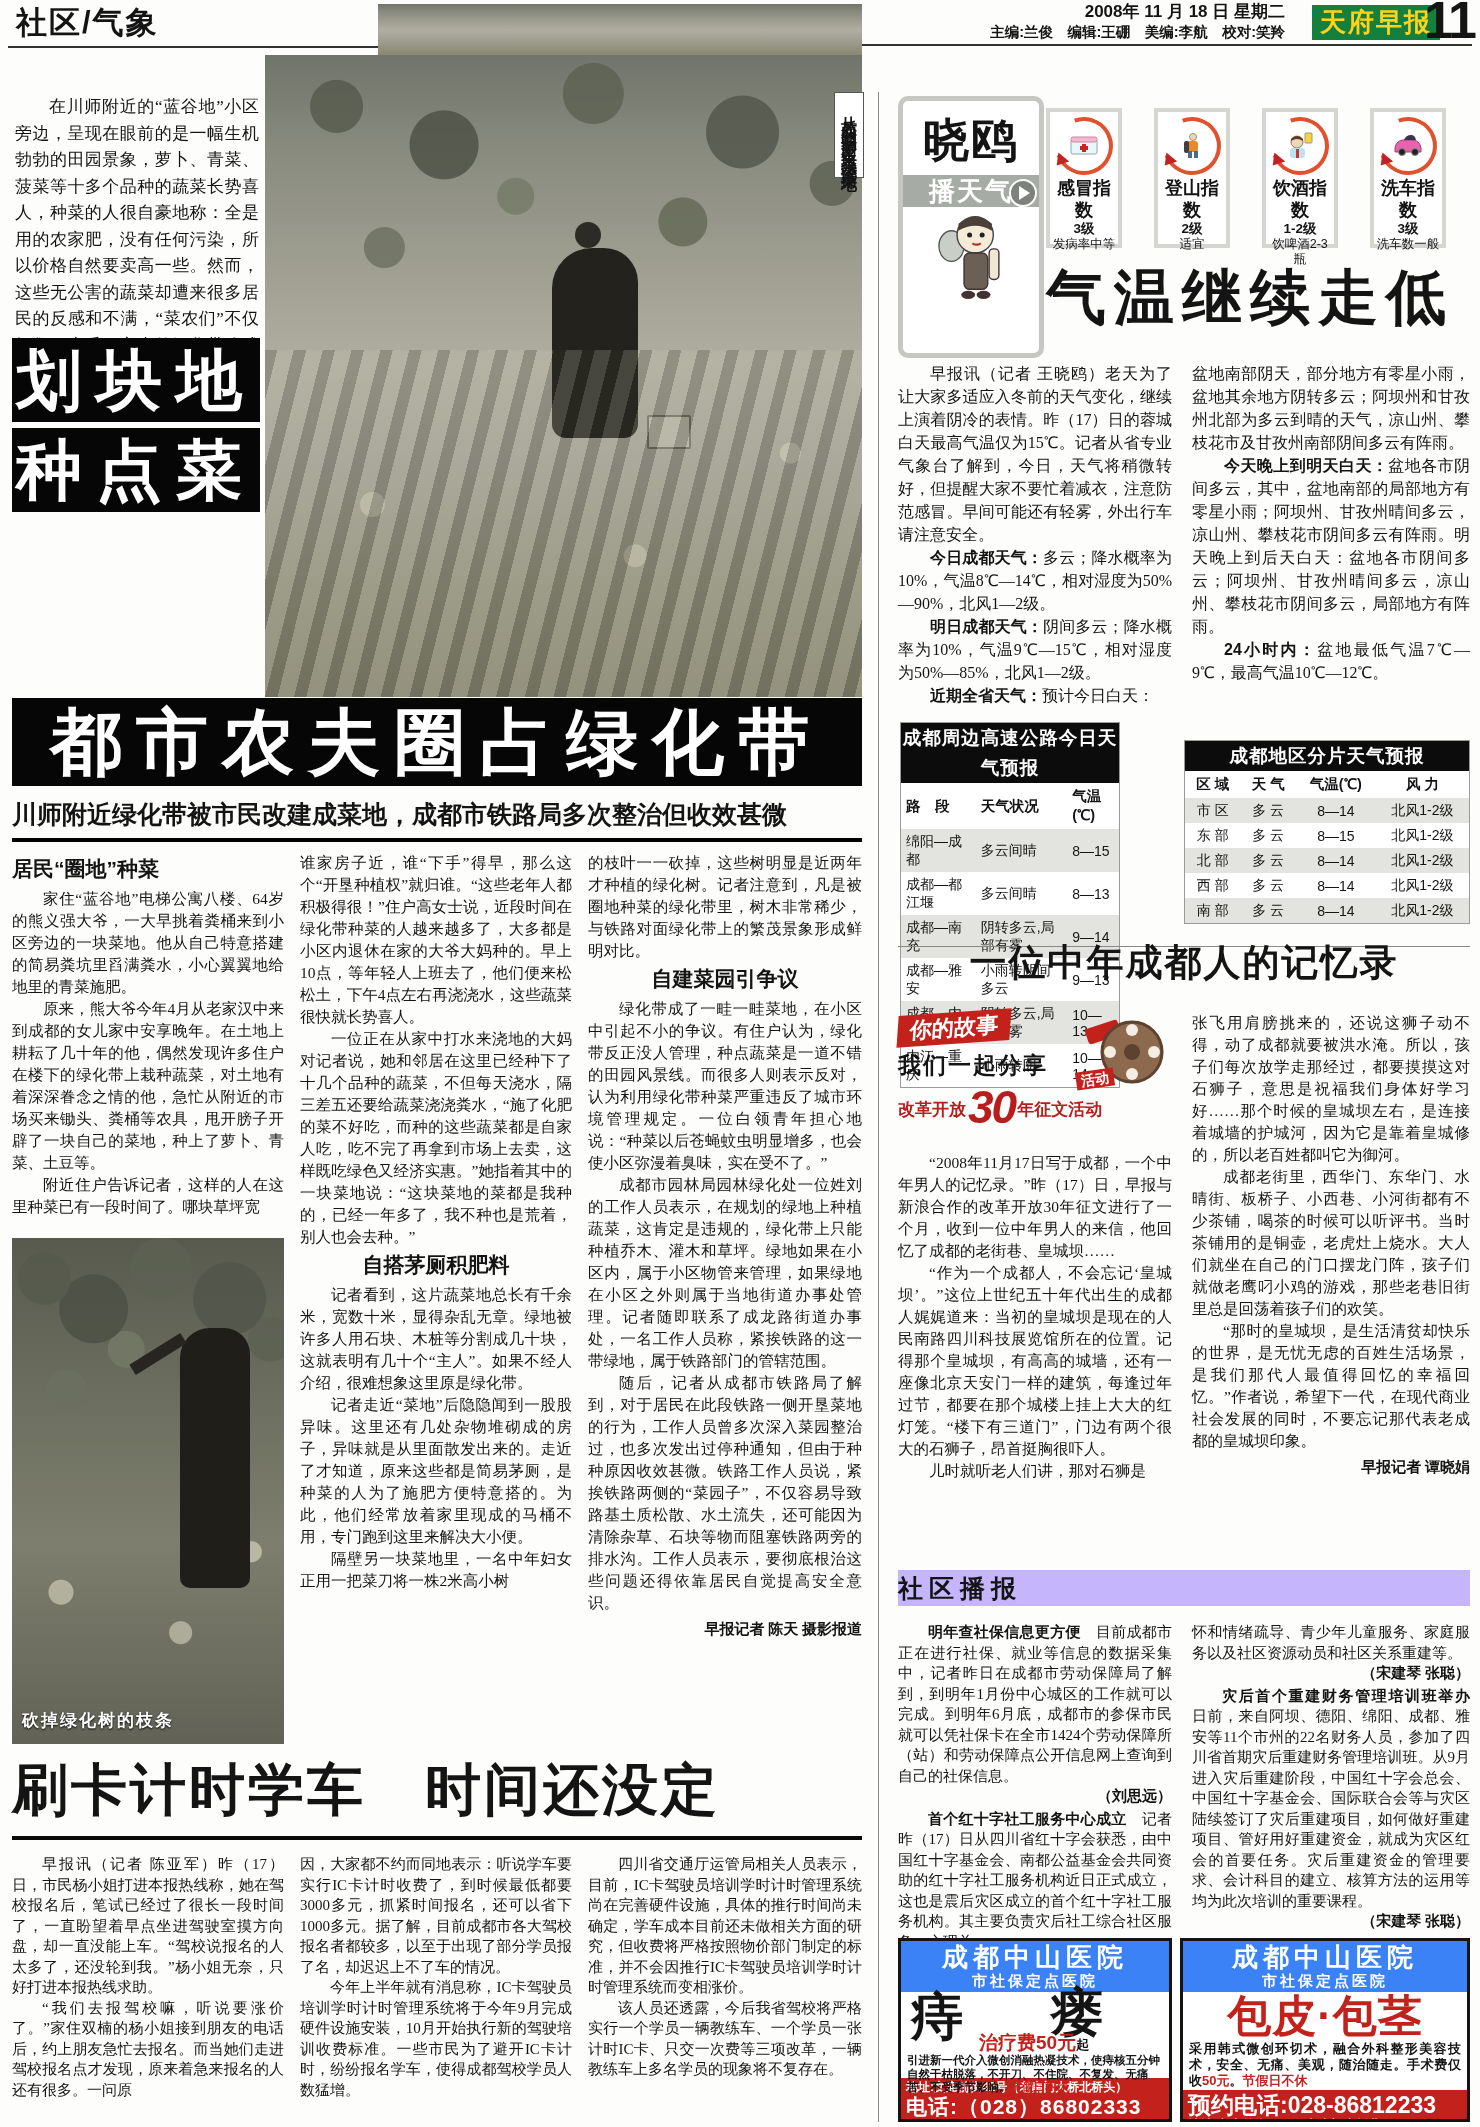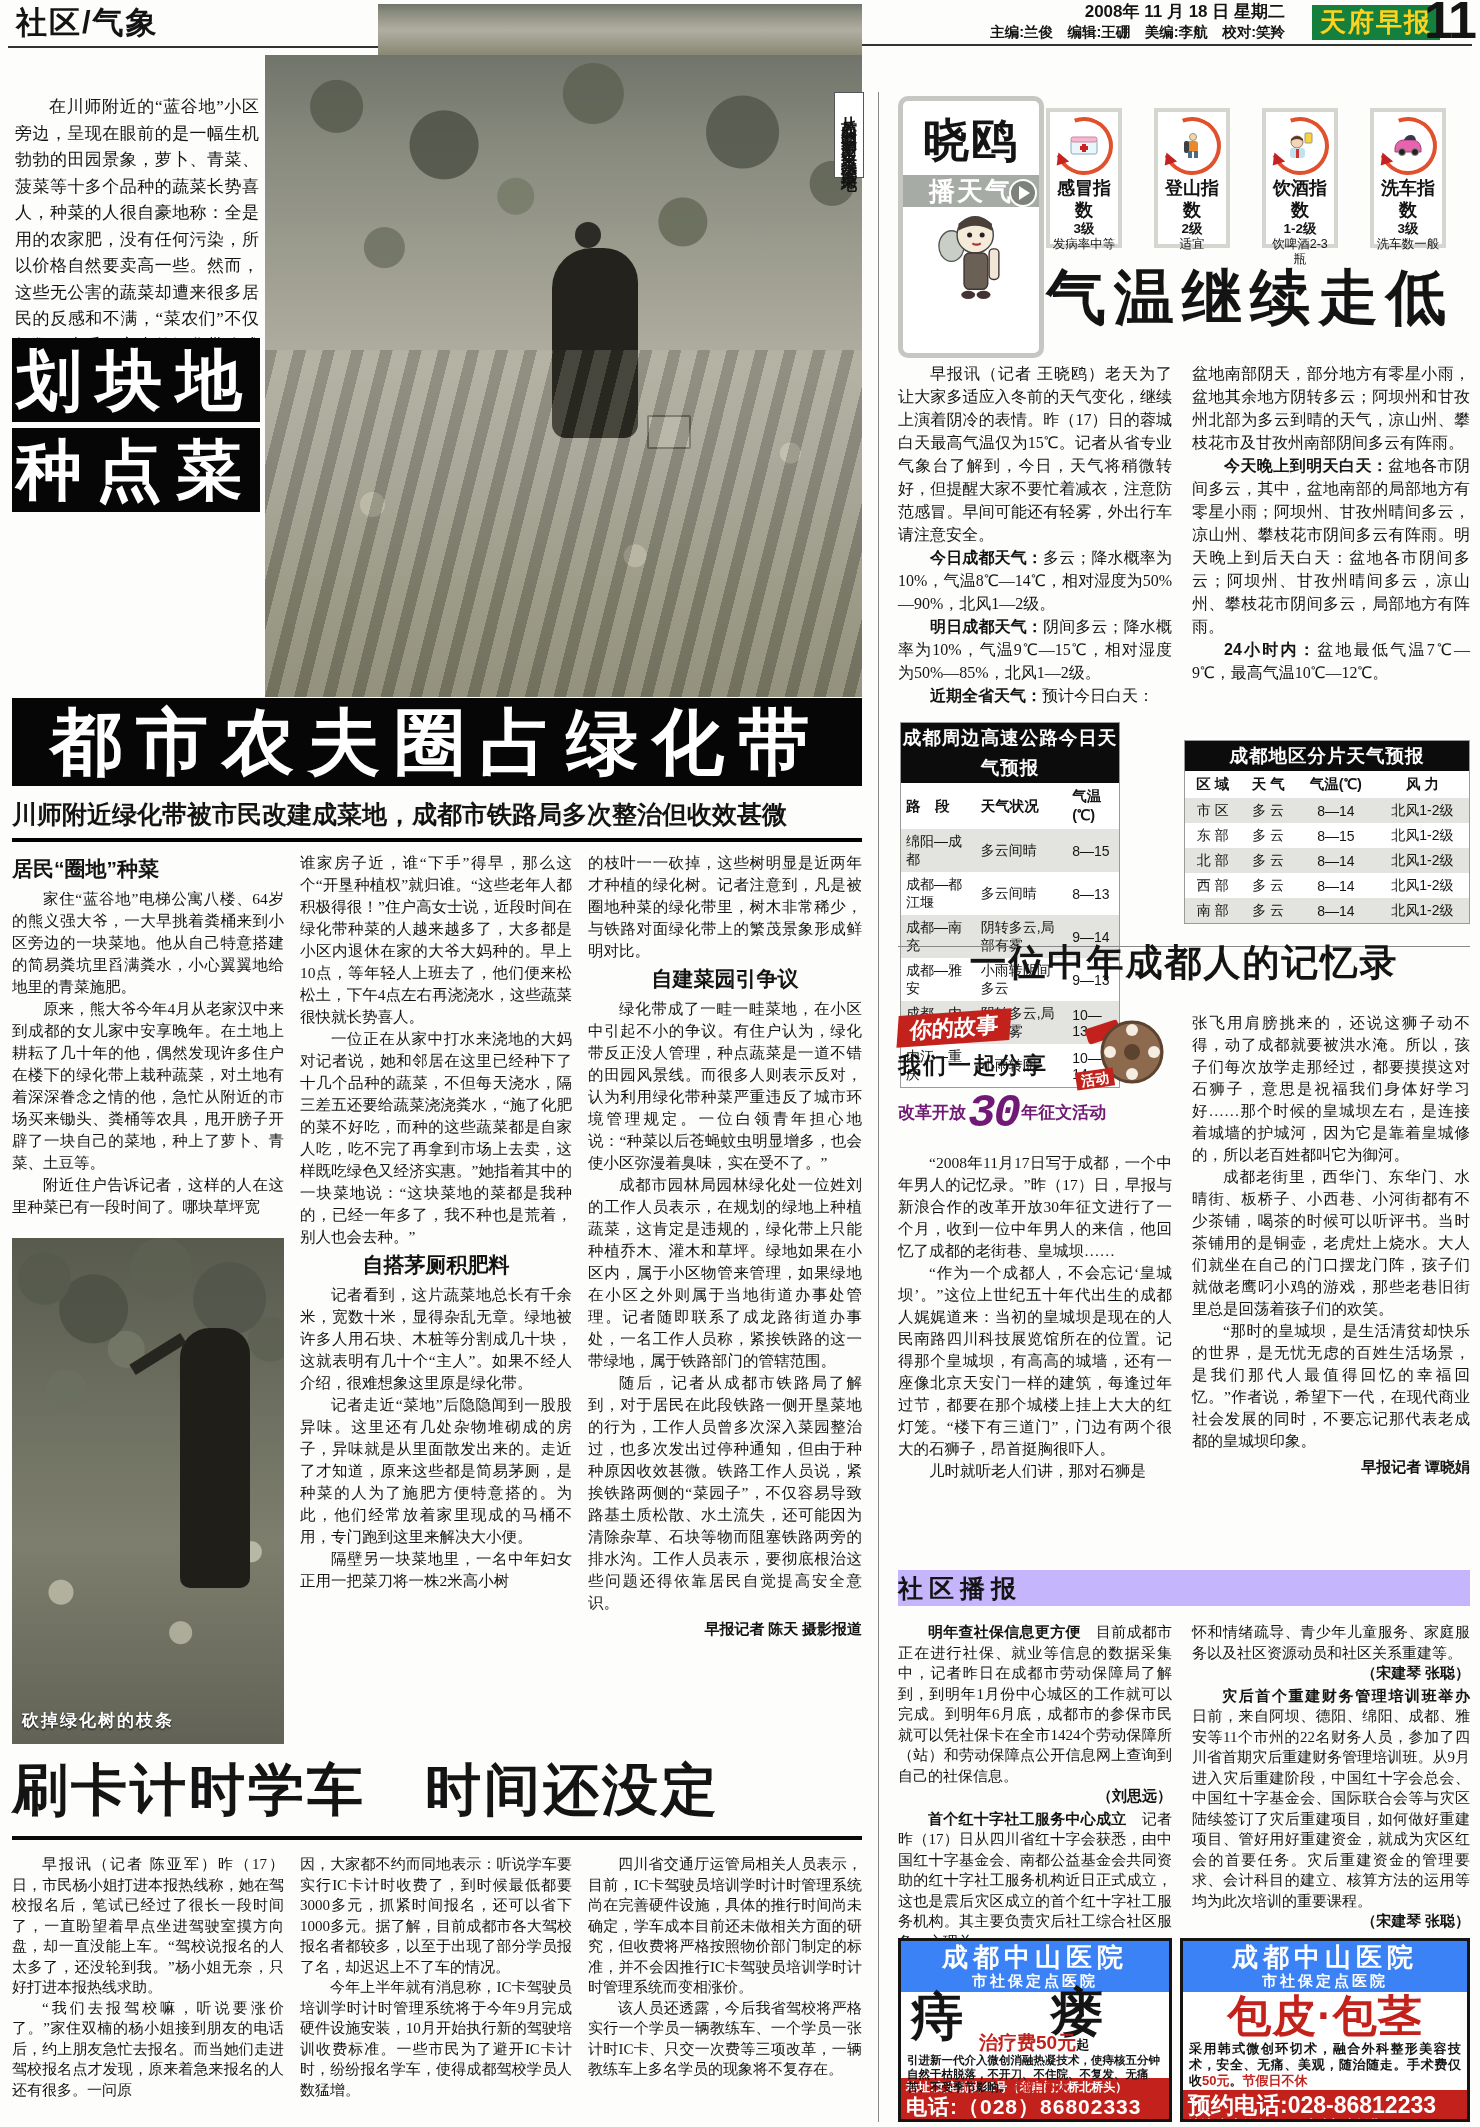--- a/index.html
+++ b/index.html
@@ -112,21 +112,21 @@
   .memoir-rule{left:898px;top:946px;width:572px;height:1px;background:#888;}
   .memoir-headline{left:898px;top:940px;width:572px;text-align:center;
                    font:bold 37px/46px "Liberation Sans",sans-serif;letter-spacing:2px;}
   .memoir-logo{left:898px;top:1012px;width:274px;height:132px;}
   .ribbon{display:inline-block;background:#c3211c;color:#fff;font:bold 22px/28px "Liberation Sans",sans-serif;
           padding:2px 12px;transform:skewX(-8deg) rotate(-4deg);}
   .share{font:bold 23px/30px "Liberation Sans",sans-serif;margin-top:6px;letter-spacing:2px;}
   .reel{position:absolute;right:6px;top:0;}
   .reel-tag{position:absolute;right:58px;top:58px;background:#c3211c;color:#fff;
             font:bold 14px/18px "Liberation Sans",sans-serif;padding:0 5px;transform:rotate(-8deg);}
-  .campaign{margin-top:8px;color:#701a75;font-family:Liberation Mono, monospace;font-weight:bold;}
+  .campaign{margin-top:0;color:#b91c1c;font-family:Liberation Sans, sans-serif;font-weight:bold;}
   .campaign .pre,.campaign .suf{font-size:17px;vertical-align:8px;}
   .campaign .num{font-size:46px;font-style:italic;letter-spacing:-2px;padding:0 2px;}
   .memoir-col{font-size:15.5px;line-height:22px;text-align:justify;}
   .memoir-col p{margin:0;text-indent:2em;}
   .memoir-col .nohang{text-indent:0;}
   .memoir-colA{left:898px;top:1152px;width:274px;}
   .memoir-colB{left:1192px;top:1012px;width:278px;}
 
   
   .comm-band{left:898px;top:1570px;width:572px;height:36px;background:#c4b5fd;

